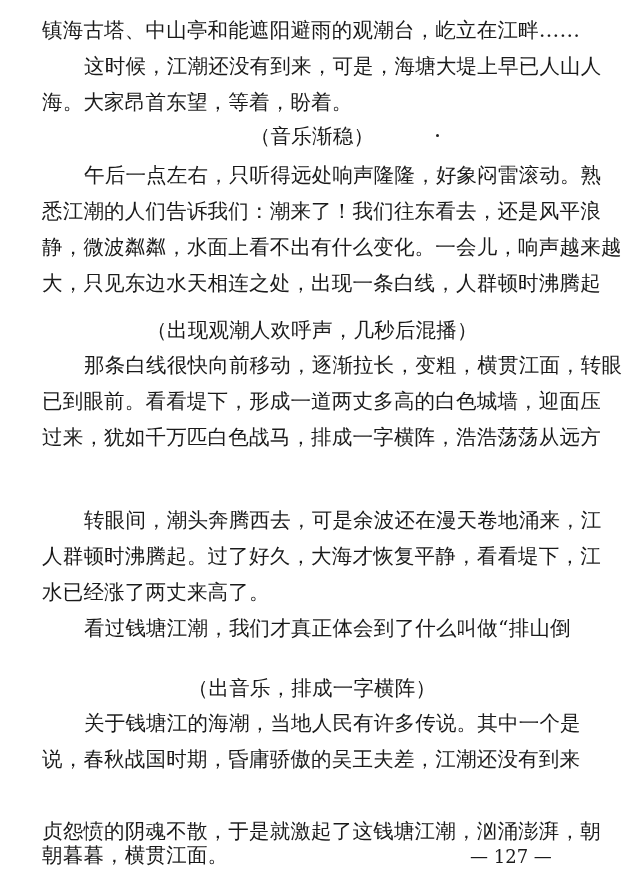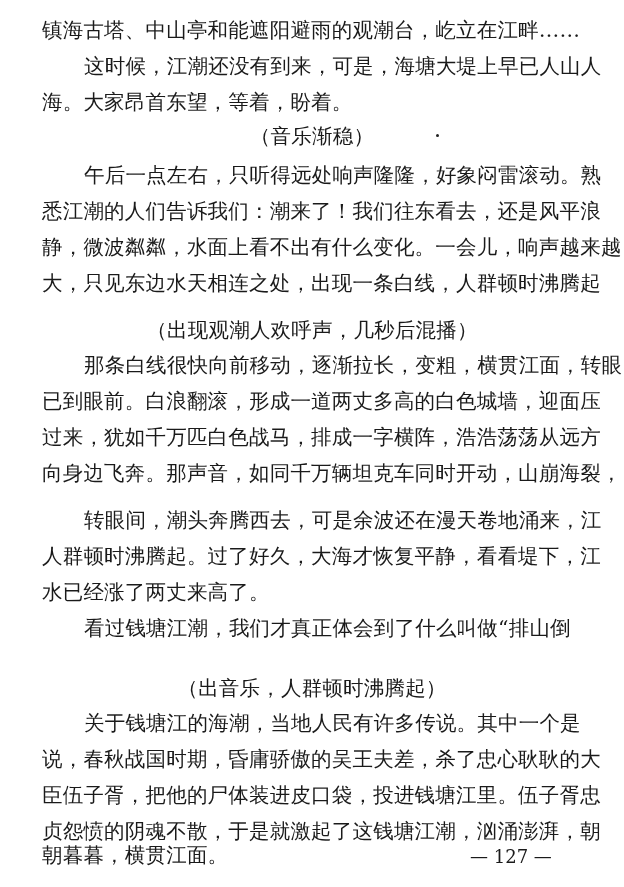--- a/index.html
+++ b/index.html
@@ -29,30 +29,28 @@
   <div class="line center" style="top:124px">（音乐渐稳）</div>
   <div class="stray-dot"></div>
 
   <div class="line indent" style="top:163px">午后一点左右，只听得远处响声隆隆，好象闷雷滚动。熟</div>
   <div class="line" style="top:199px">悉江潮的人们告诉我们：潮来了！我们往东看去，还是风平浪</div>
   <div class="line" style="top:271px">大，只见东边水天相连之处，出现一条白线，人群顿时沸腾起</div>
   <div class="line" style="top:235px">静，微波粼粼，水面上看不出有什么变化。一会儿，响声越来越</div>
 
   <div class="line center" style="top:318px">（出现观潮人欢呼声，几秒后混播）</div>
   <div class="line indent" style="top:353px">那条白线很快向前移动，逐渐拉长，变粗，横贯江面，转眼</div>
-  <div class="line" style="top:389px">已到眼前。白浪翻滚，形成一道两丈多高的白色城墙，迎面压</div>
+  <div class="line" style="top:389px">已到眼前。看看堤下，形成一道两丈多高的白色城墙，迎面压</div>
   <div class="line" style="top:425px">过来，犹如千万匹白色战马，排成一字横阵，浩浩荡荡从远方</div>
-  <div class="line" style="top:461px">向身边飞奔。那声音，如同千万辆坦克车同时开动，山崩海裂，</div>
 
   <div class="line indent" style="top:508px">转眼间，潮头奔腾西去，可是余波还在漫天卷地涌来，江</div>
   <div class="line" style="top:544px">人群顿时沸腾起。过了好久，大海才恢复平静，看看堤下，江</div>
   <div class="line" style="top:580px">水已经涨了两丈来高了。</div>
   <div class="line indent" style="top:616px">看过钱塘江潮，我们才真正体会到了什么叫做“排山倒</div>
 
-  <div class="line center" style="top:676px">（出音乐，人群顿时沸腾起）</div>
+  <div class="line center" style="top:676px">（出音乐，排成一字横阵）</div>
   <div class="line indent" style="top:711px">关于钱塘江的海潮，当地人民有许多传说。其中一个是</div>
-  <div class="line" style="top:747px">说，春秋战国时期，昏庸骄傲的吴王夫差，杀了忠心耿耿的大</div>
-  <div class="line" style="top:783px">臣伍子胥，把他的尸体装进皮口袋，投进钱塘江里。伍子胥忠</div>
+  <div class="line" style="top:747px">说，春秋战国时期，昏庸骄傲的吴王夫差，江潮还没有到来</div>
   <div class="line" style="top:819px">贞怨愤的阴魂不散，于是就激起了这钱塘江潮，汹涌澎湃，朝</div>
   <div class="line" style="top:843px">朝暮暮，横贯江面。</div>
 
   <div class="page-number">— 127 —</div>
 </div>
 
 </body></html>

